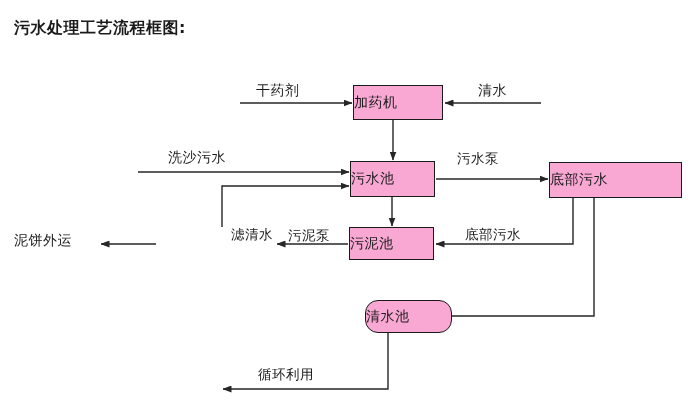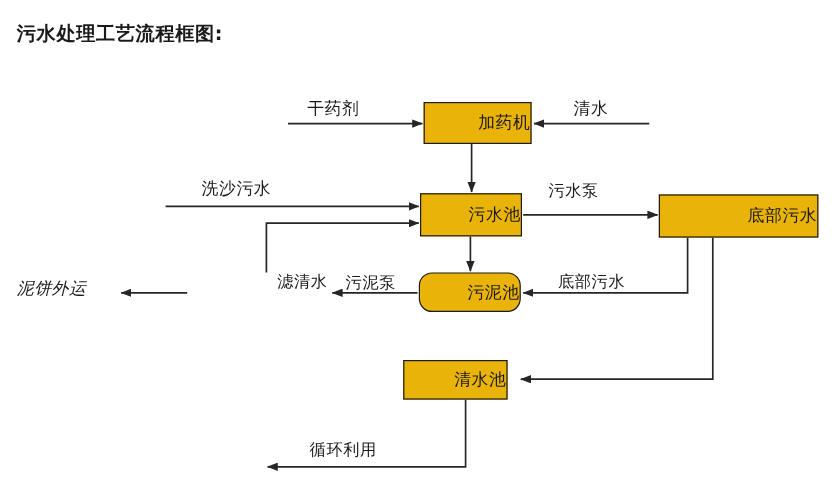--- a/index.html
+++ b/index.html
@@ -33,28 +33,27 @@
     position: absolute;
     left: 0;
     top: 0;
     width: 700px;
     height: 420px;
   }
   .node {
     position: absolute;
     box-sizing: border-box;
     border: 1.4px solid #1a1a1a;
-    background: #eab308;
+    background: #f9a8d4;
     display: flex;
     align-items: center;
-    justify-content: flex-end;
+    justify-content: flex-start;
     font-size: 14px;
     white-space: nowrap;
     letter-spacing: 0.5px;
-    padding-left: 16px;
   }
   .edge-label {
     position: absolute;
     font-size: 13.5px;
     white-space: nowrap;
     letter-spacing: 0.5px;
     background: transparent;
   }
   .term-label {
     position: absolute;
@@ -110,35 +109,35 @@
 
   <div class="node" style="left:350px; top:161px; width:85px; height:36px;">
     <span>污水池</span>
   </div>
 
   <div class="node" style="left:549px; top:162px; width:133px; height:36px;">
     <span>底部污水</span>
   </div>
 
 
-  <div class="node" style="left:349px; top:227px; width:85px; height:33px;border-radius:11px;">
+  <div class="node" style="left:349px; top:227px; width:85px; height:33px;">
     <span>污泥池</span>
   </div>
 
-  <div class="node" style="left:336px; top:300px; width:87px; height:33px;">
+  <div class="node" style="left:365px; top:300px; width:87px; height:33px;border-radius:13px;">
     <span>清水池</span>
   </div>
 
   <div class="term-label" style="left:256px; top:82px;">干药剂</div>
 
   <div class="term-label" style="left:478px; top:82px;">清水</div>
 
   <div class="term-label" style="left:168px; top:149px;">洗沙污水</div>
 
-  <div class="term-label" style="left:14px; top:232px;font-style:italic;">泥饼外运</div>
+  <div class="term-label" style="left:14px; top:232px;">泥饼外运</div>
 
   <div class="edge-label" style="left:231px; top:188px;margin-top:38px;">滤清水</div>
 
   <div class="edge-label" style="left:457px; top:150px;">污水泵</div>
 
   <div class="edge-label" style="left:288px; top:227px;">污泥泵</div>
 
   <div class="edge-label" style="left:465px; top:226px;">底部污水</div>
 
   <div class="edge-label" style="left:258px; top:366px;">循环利用</div>

